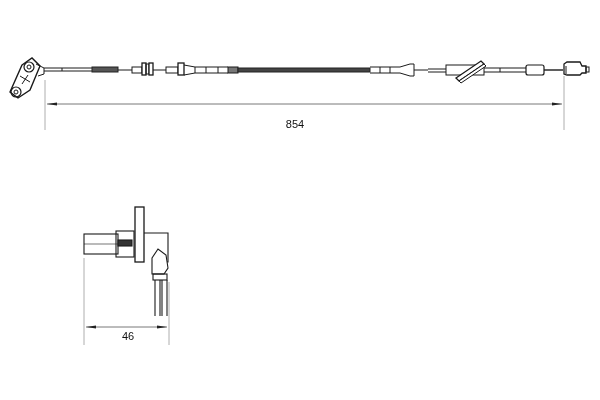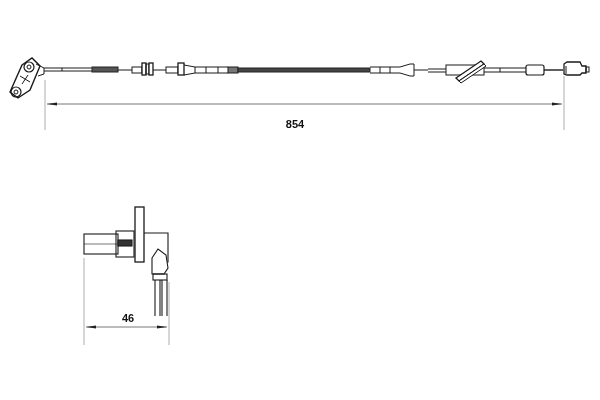--- a/index.html
+++ b/index.html
@@ -1,20 +1,20 @@
 <!DOCTYPE html>
 <html><head>
   <meta charset="utf-8">
   <style>
     html, body { margin: 0; padding: 0; background: #ffffff; }
     body { width: 600px; height: 400px; position: relative; overflow: hidden; font-family: "Liberation Sans", sans-serif; }
     .canvas { position: absolute; left: 0; top: 0; width: 600px; height: 400px; }
-    .dim-label { position: absolute; font-size: 11px; font-weight: bold; color: #111; text-align: center; }
+    .dim-label { position: absolute; font-size: 11px; font-weight: normal; color: #111; text-align: center; }
     #dim-main { left: 270px; top: 118px; width: 50px; }
-    #dim-side { left: 108px; top: 312px; width: 40px; }
+    #dim-side { left: 108px; top: 330px; width: 40px; }
   </style>
 </head>
 <body>
 
 <svg class="canvas" width="600" height="400" viewBox="0 0 600 400" xmlns="http://www.w3.org/2000/svg">
   <g stroke="#1a1a1a" fill="none" stroke-width="1">
 
     <g>
       <path d="M22,65 L32,58 L40,66 L30,90 L18,98 L10,92 Z" fill="#fff" stroke-width="1.4"></path>
       <circle cx="29" cy="67" r="5" stroke-width="1.2"></circle>

